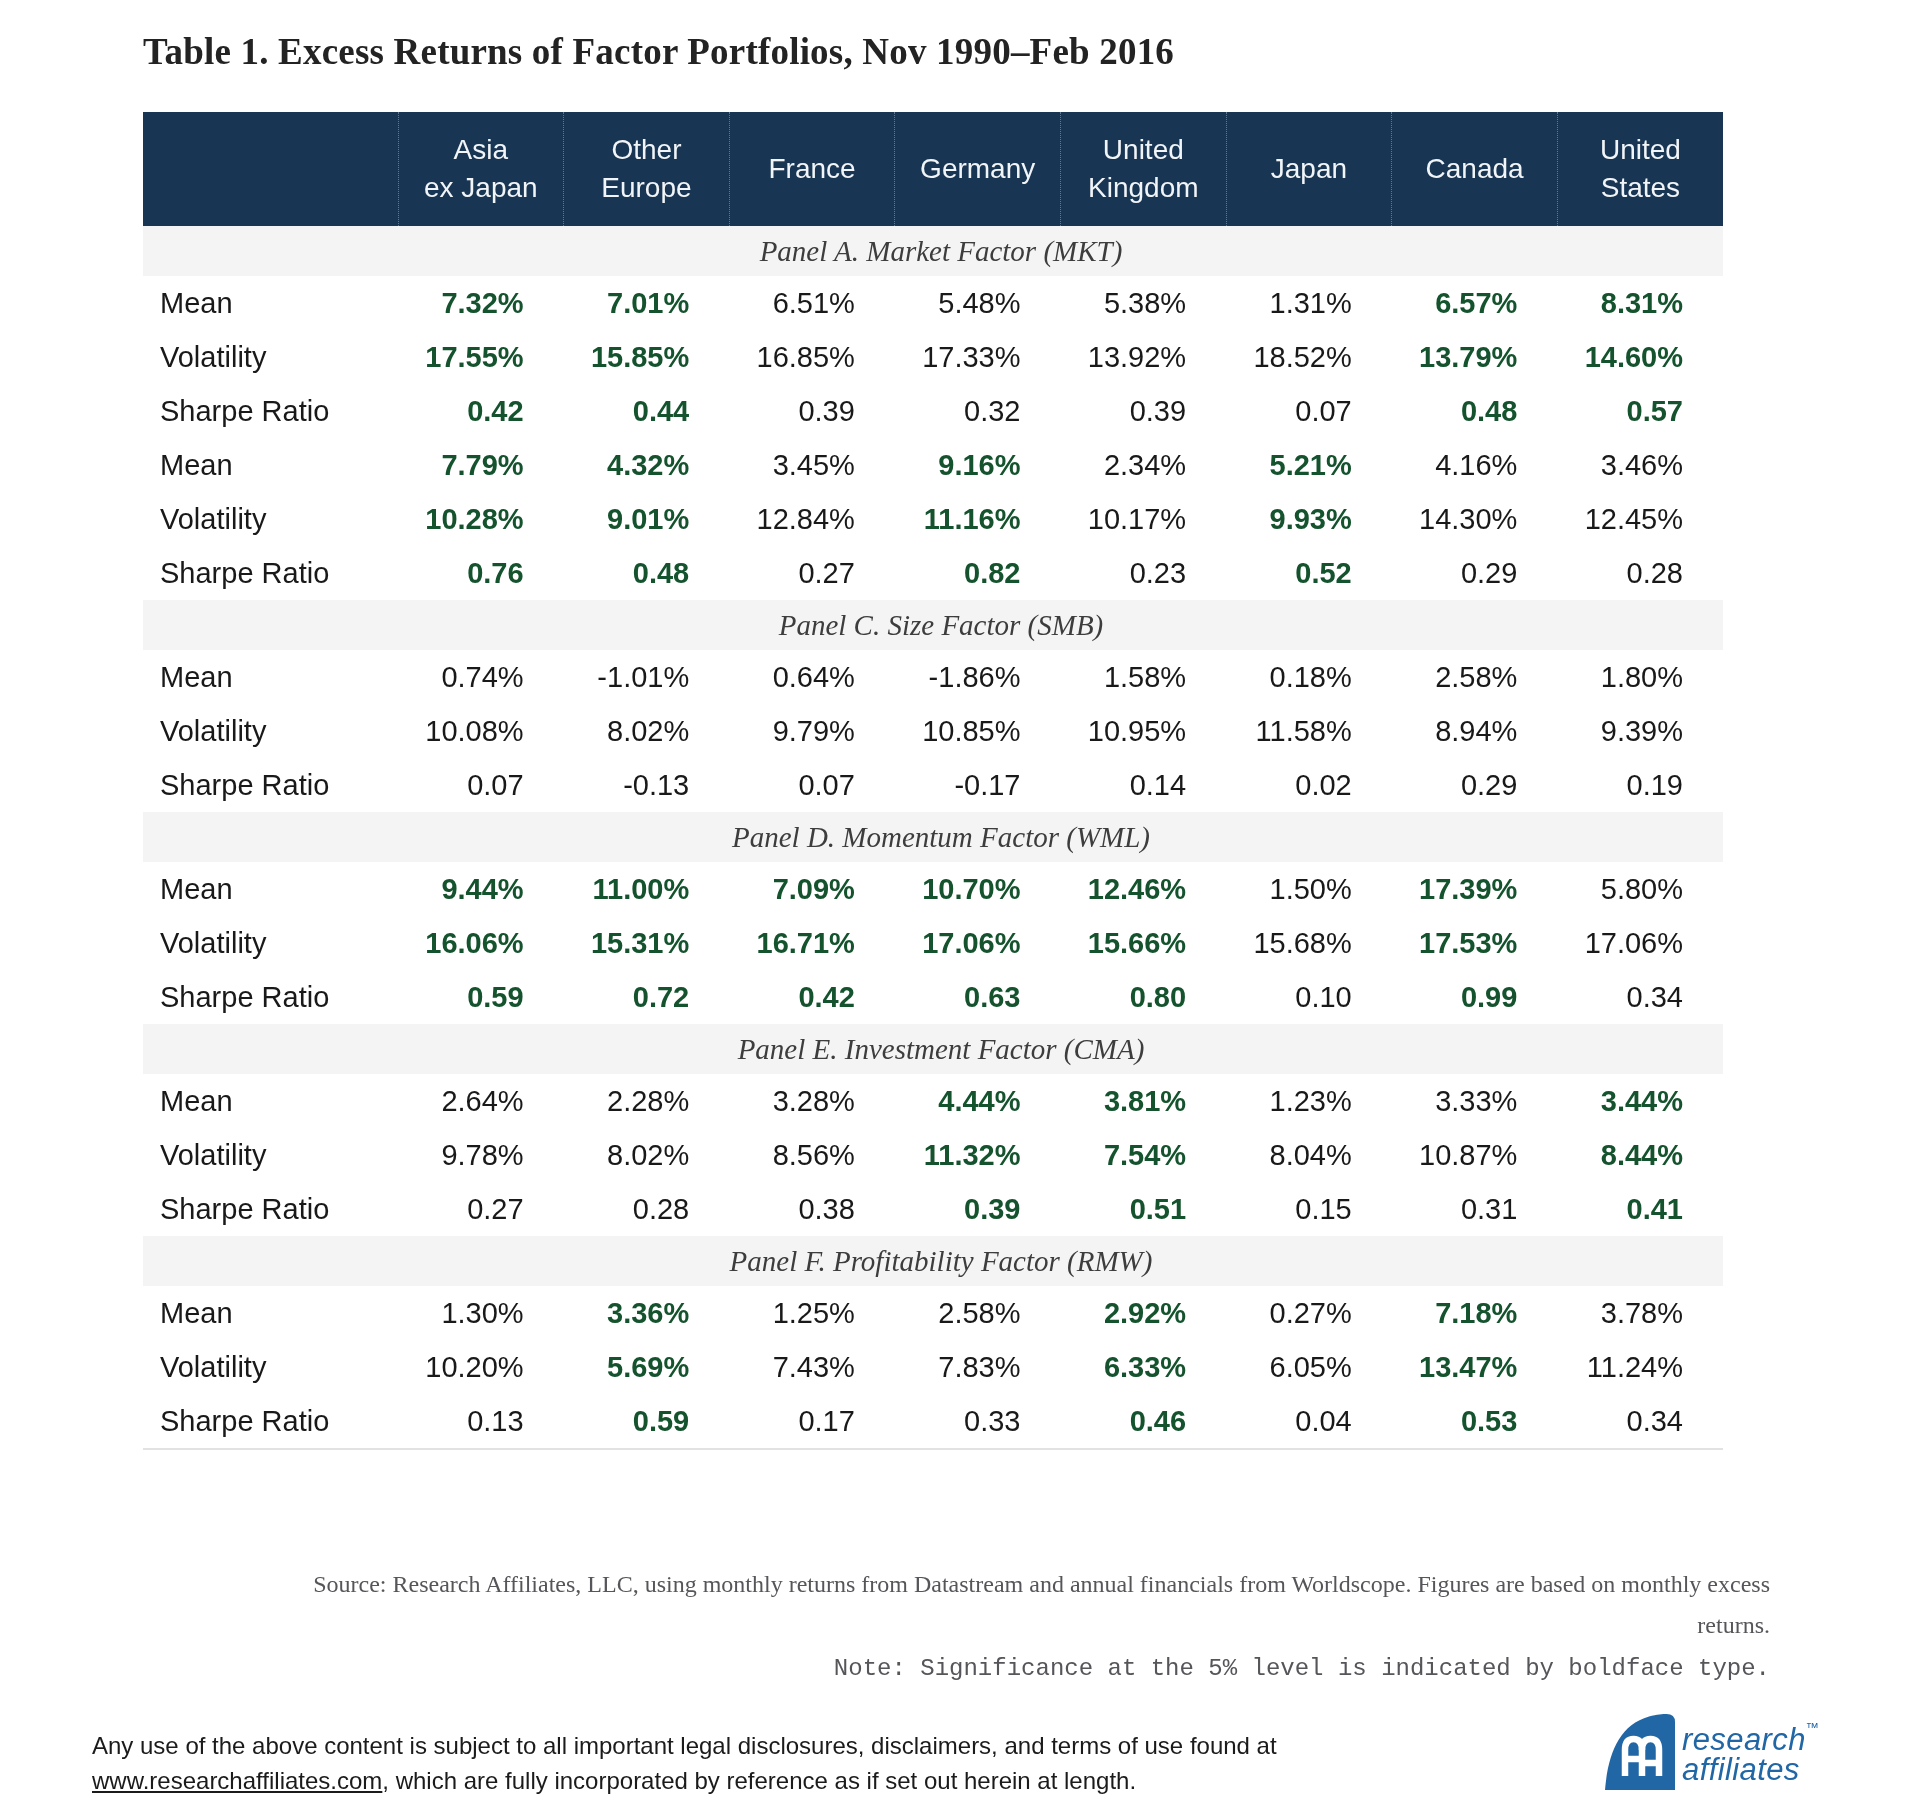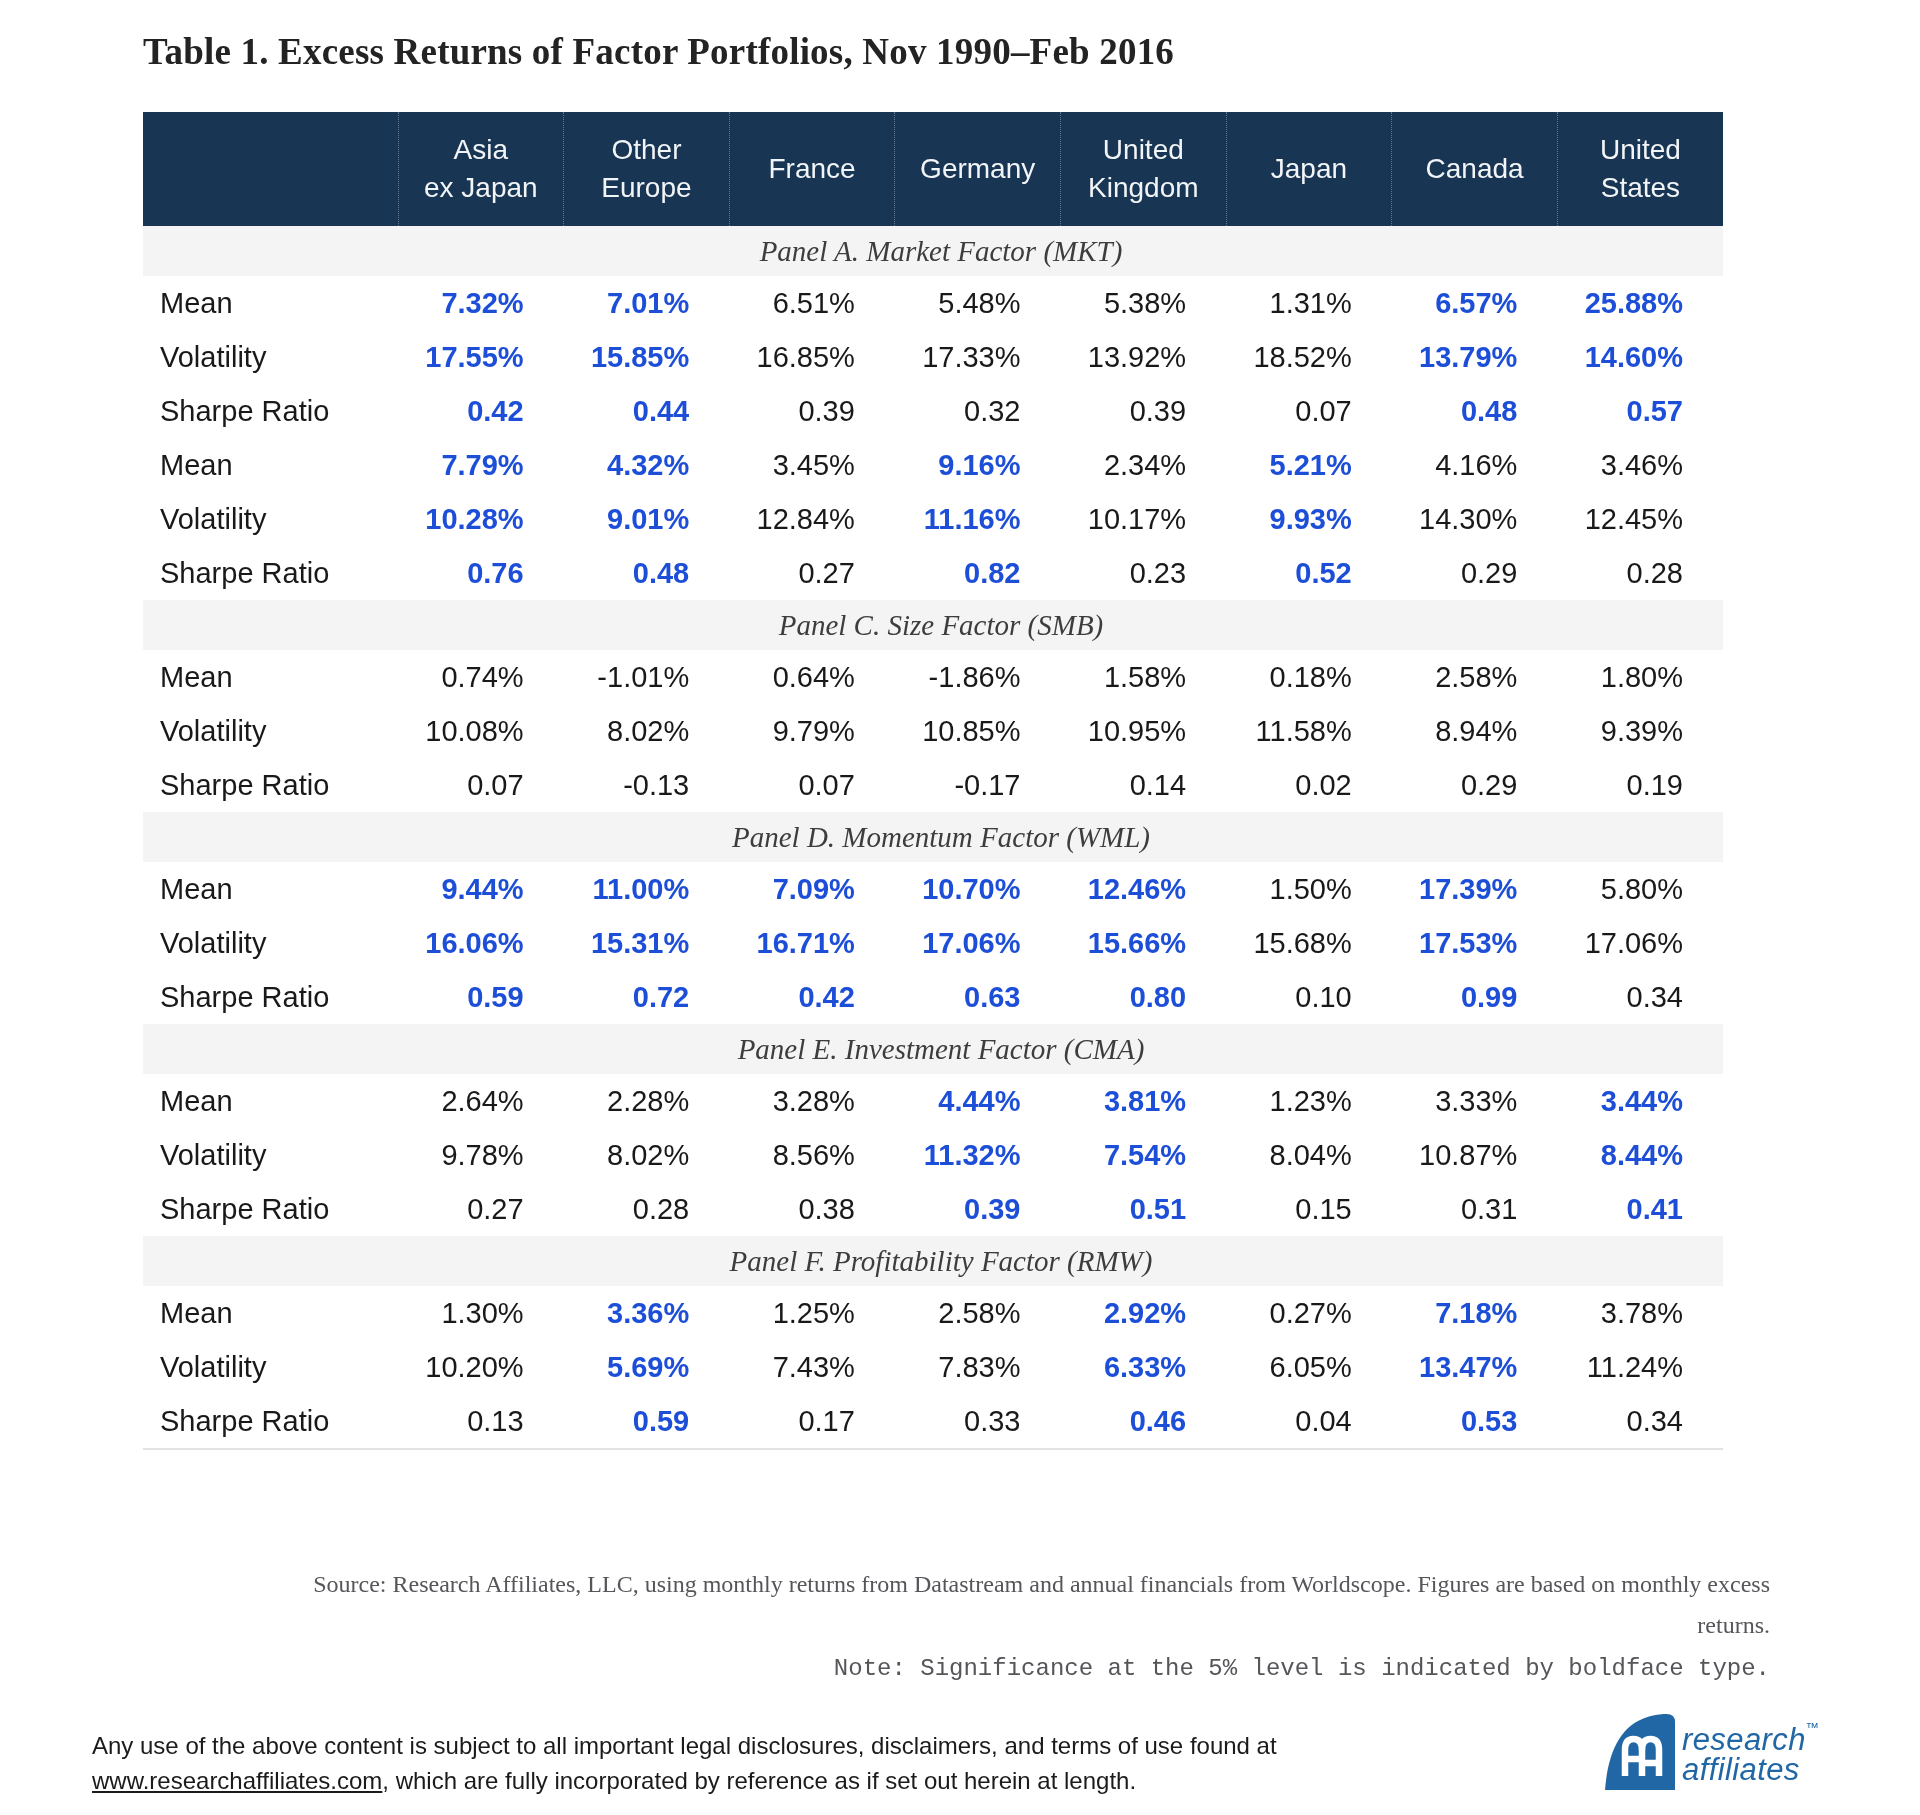--- a/index.html
+++ b/index.html
@@ -25,21 +25,21 @@
     vertical-align:middle;white-space:pre-line;padding:0 6px;
     border-left:1px dotted rgba(255,255,255,.33);
   }
   thead th:first-child{border-left:none;}
   tbody td{
     height:54px;font-size:29px;color:var(--text,#191919);
     text-align:right;padding:0 40px 0 0;vertical-align:middle;
     background:#ffffff;
   }
   tbody td.rowlabel{text-align:left;padding:0 0 0 17px;}
-  tbody td.b{font-weight:700;color:#1d4ed8;}
+  tbody td.b{font-weight:700;color:#14532d;}
   tbody tr.panel-row td{
     height:50px;background:var(--panel,#f4f4f5);
     font-family:Liberation Serif, serif;font-style:italic;
     font-size:29px;color:#3d3d3d;text-align:center;padding:0 0 0 16px;
   }
   .source-note{
     position:absolute;left:90px;top:1564px;width:1680px;
     font-family:"Liberation Serif",serif;font-size:24px;line-height:41px;
     color:var(--muted,#55555a);
     text-align:right;
@@ -100,21 +100,21 @@
       </tr>
       <tr>
         <td class="rowlabel">Mean</td>
         <td class="b">7.32%</td>
         <td class="b">7.01%</td>
         <td>6.51%</td>
         <td>5.48%</td>
         <td>5.38%</td>
         <td>1.31%</td>
         <td class="b">6.57%</td>
-        <td class="b">25.88%</td>
+        <td class="b">8.31%</td>
       </tr>
       <tr>
         <td class="rowlabel">Volatility</td>
         <td class="b">17.55%</td>
         <td class="b">15.85%</td>
         <td>16.85%</td>
         <td>17.33%</td>
         <td>13.92%</td>
         <td>18.52%</td>
         <td class="b">13.79%</td>

